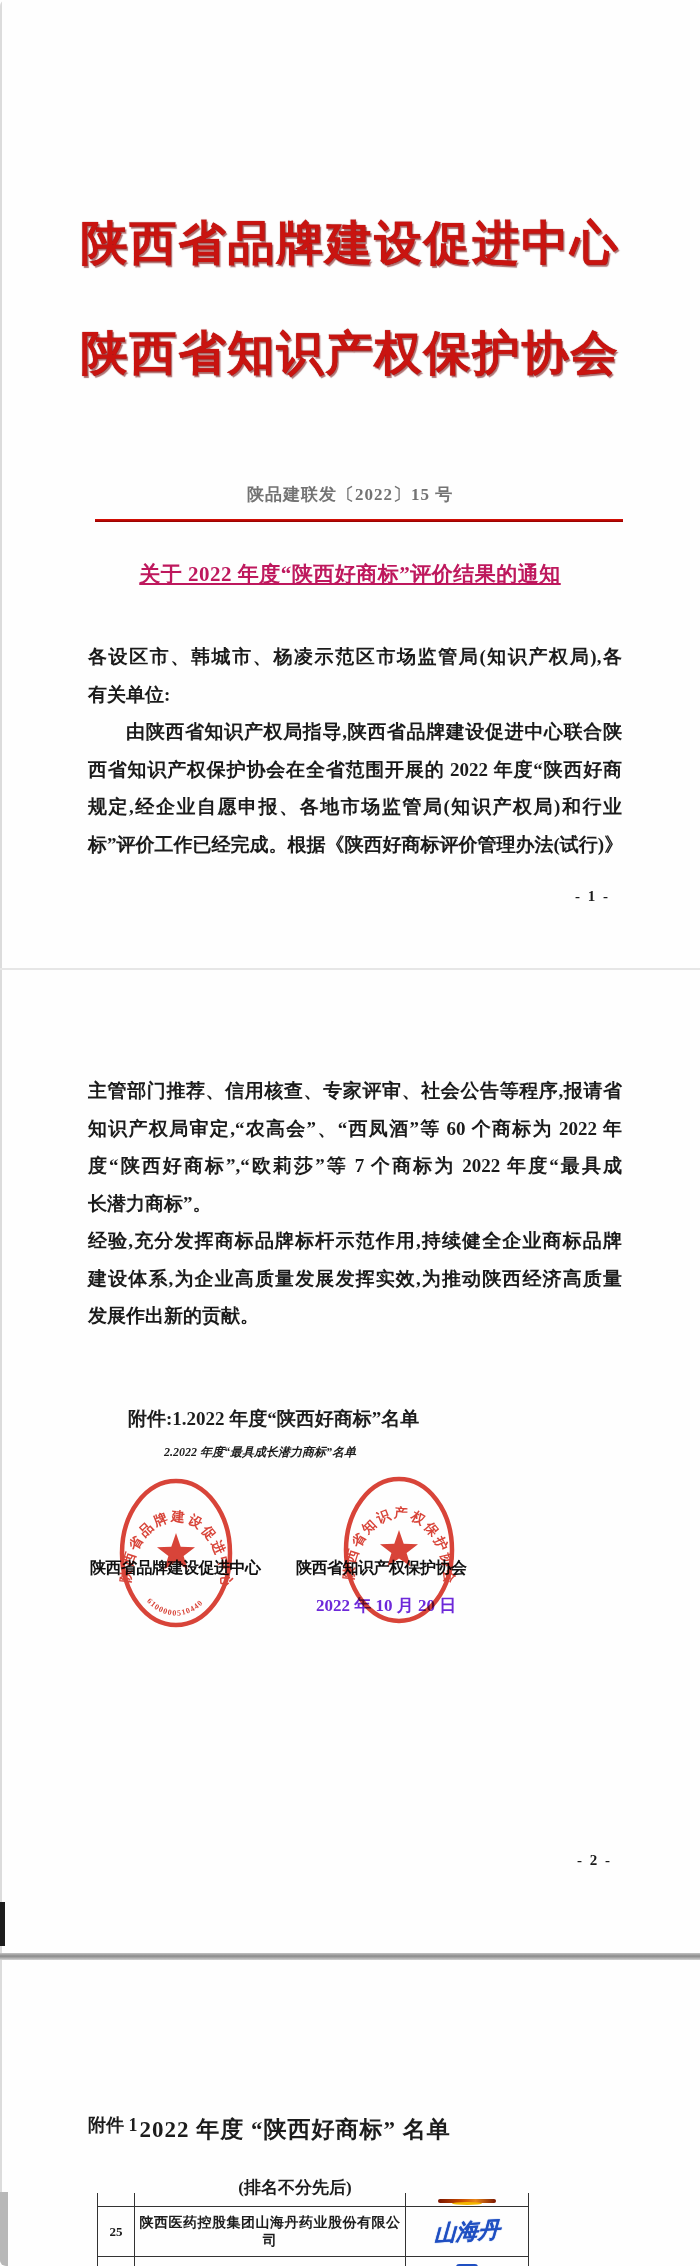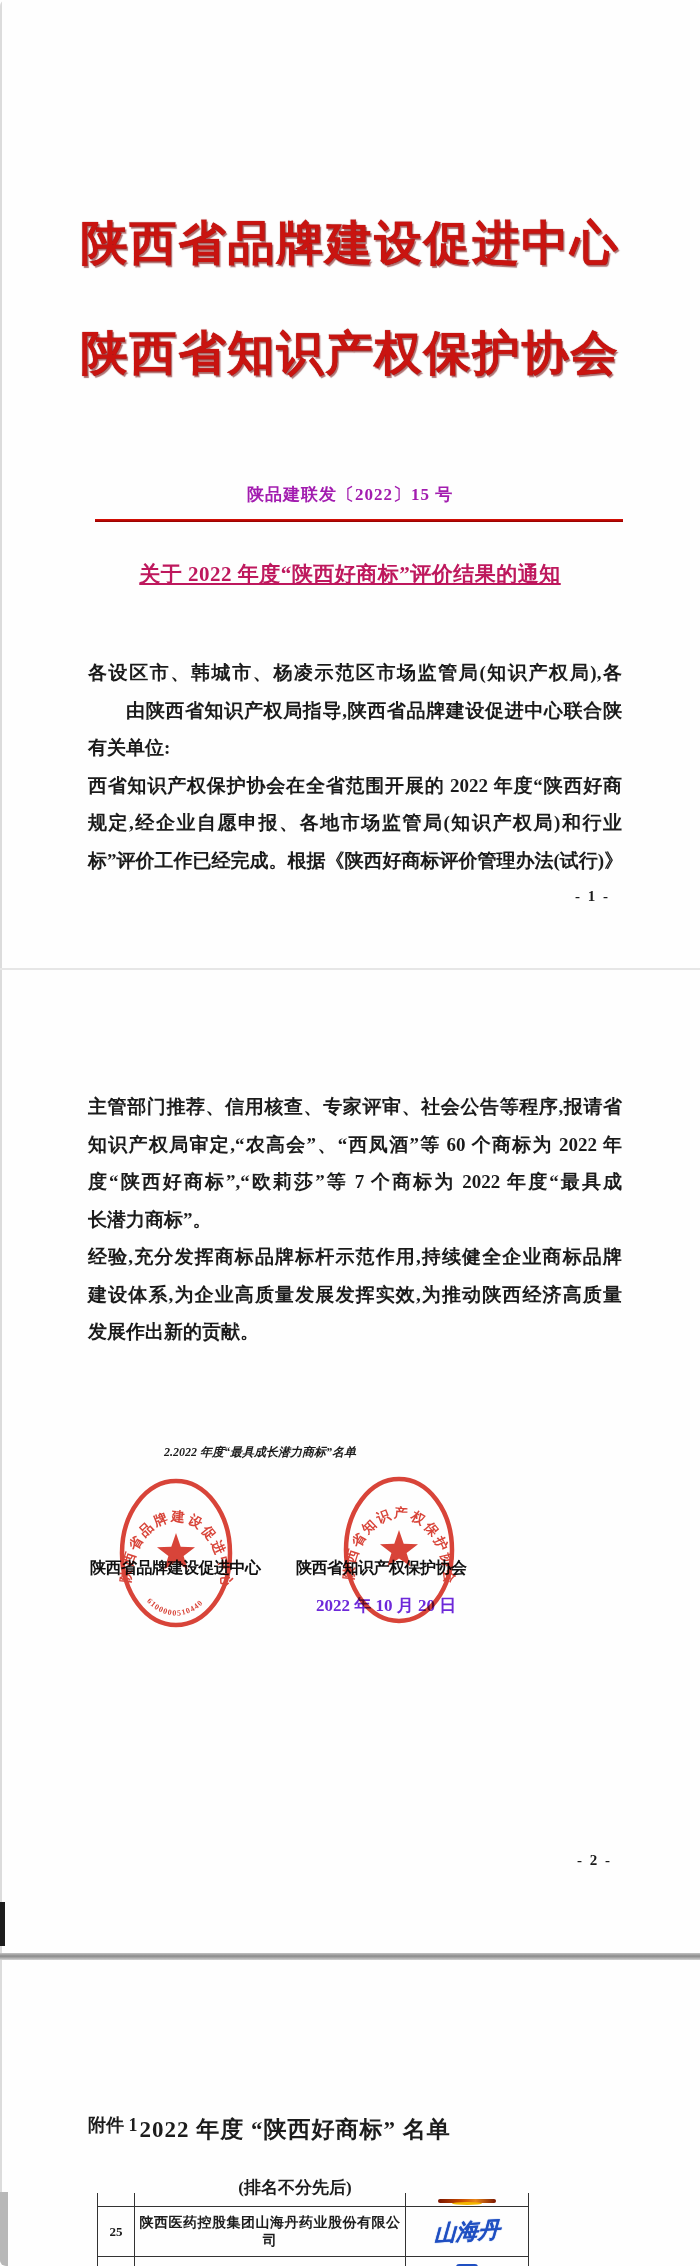--- a/index.html
+++ b/index.html
@@ -21,32 +21,32 @@
     left:0;width:700px;text-align:center;
     font-size:47px;font-weight:bold;letter-spacing:2px;
     color:#c91410;text-shadow:1.5px 2px 1px rgba(110,0,0,.55),0 0 1px #8b0000;
     white-space:nowrap;
   }
   .red-title.t1{top:212px;}
   .red-title.t2{top:322px;}
 
   .doc-number{
     left:0;top:483px;width:700px;text-align:center;
-    font-size:17px;font-weight:bold;color:#a21caf;letter-spacing:1px;
+    font-size:17px;font-weight:bold;color:#737373;letter-spacing:1px;
   }
   .red-rule{left:95px;top:519px;width:528px;height:3px;
     background:linear-gradient(to bottom,#e01005,#8f0000);}
 
   .notice-title{
     left:40px;top:560px;width:620px;text-align:center;
     font-size:21px;font-weight:bold;color:#be185d;letter-spacing:.5px;text-decoration:underline;
   }
 
   
-  .bodyblock{left:88px;width:534px;margin-top:16px;}
+  .bodyblock{left:88px;width:534px;}
   .bb1{top:638px;}
   .bb2{top:1072px;}
   .bodyline{
     font-size:19px;line-height:37.5px;font-weight:600;color:#1b1b1b;
     text-align:justify;text-align-last:justify;white-space:nowrap;
   }
   .bodyline.short{text-align-last:left;white-space:normal;}
   .bodyline.indent{text-indent:38px;}
 
   .attach-line1{left:128px;top:1406px;font-size:19px;font-weight:600;}
@@ -111,39 +111,40 @@
   <div class="abs red-title t1">陕西省品牌建设促进中心</div>
   <div class="abs red-title t2">陕西省知识产权保护协会</div>
 
   <div class="abs doc-number">陕品建联发〔2022〕15 号</div>
   <div class="abs red-rule"></div>
 
   <div class="abs notice-title">关于 2022 年度“陕西好商标”评价结果的通知</div>
 
   <div class="abs bodyblock bb1">
     <div class="bodyline">各设区市、韩城市、杨凌示范区市场监管局(知识产权局),各</div>
+    <div class="bodyline short">有关单位:</div>
     <div class="bodyline indent">由陕西省知识产权局指导,陕西省品牌建设促进中心联合陕</div>
-    <div class="bodyline short">有关单位:</div>
     <div class="bodyline">西省知识产权保护协会在全省范围开展的 2022 年度“陕西好商</div>
     <div class="bodyline">规定,经企业自愿申报、各地市场监管局(知识产权局)和行业</div>
     <div class="bodyline">标”评价工作已经完成。根据《陕西好商标评价管理办法(试行)》</div>
   </div>
 
   <div class="abs page-num pn1">- 1 -</div>
 
   <div class="abs bodyblock bb2">
     <div class="bodyline">主管部门推荐、信用核查、专家评审、社会公告等程序,报请省</div>
     <div class="bodyline">知识产权局审定,“农高会”、“西凤酒”等 60 个商标为 2022 年</div>
     <div class="bodyline">度“陕西好商标”,“欧莉莎”等 7 个商标为 2022 年度“最具成</div>
     <div class="bodyline short">长潜力商标”。</div>
     <div class="bodyline">经验,充分发挥商标品牌标杆示范作用,持续健全企业商标品牌</div>
     <div class="bodyline">建设体系,为企业高质量发展发挥实效,为推动陕西经济高质量</div>
     <div class="bodyline short">发展作出新的贡献。</div>
   </div>
 
+  <div class="abs attach-line1">附件:1.2022 年度“陕西好商标”名单</div>
   <div class="abs attach-line2">2.2022 年度“最具成长潜力商标”名单</div>
 
   <div class="abs org-line org1">陕西省品牌建设促进中心</div>
   <div class="abs org-line org2">陕西省知识产权保护协会</div>
   <div class="abs sig-date">2022 年 10 月 20 日</div>
 
   <svg class="abs seal seal1" width="118" height="152" viewBox="0 0 118 152">
     <defs>
       <path id="sealArc1" d="M 13,108 A 46,64 0 1 1 105,108" fill="none"></path>
       <path id="sealArc1b" d="M 27,121 A 44,56 0 0 0 91,121" fill="none"></path>

